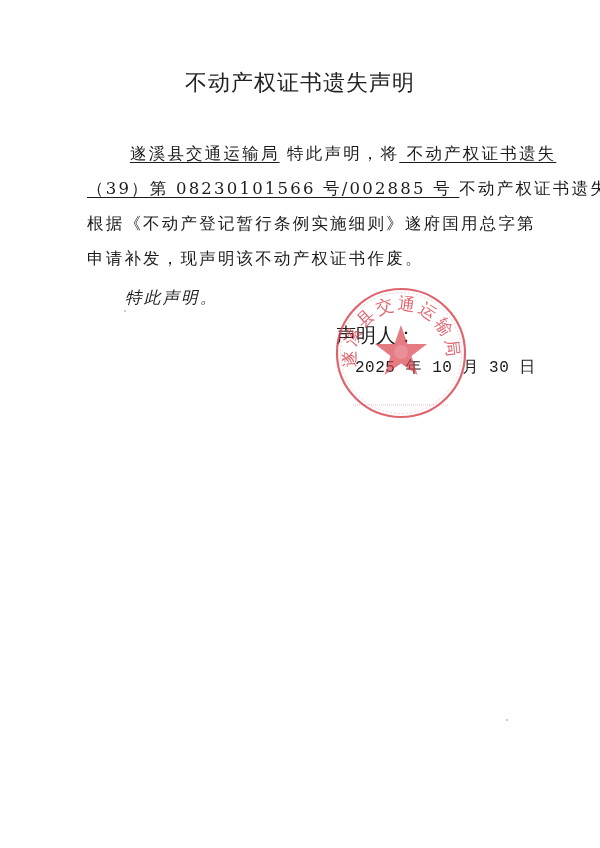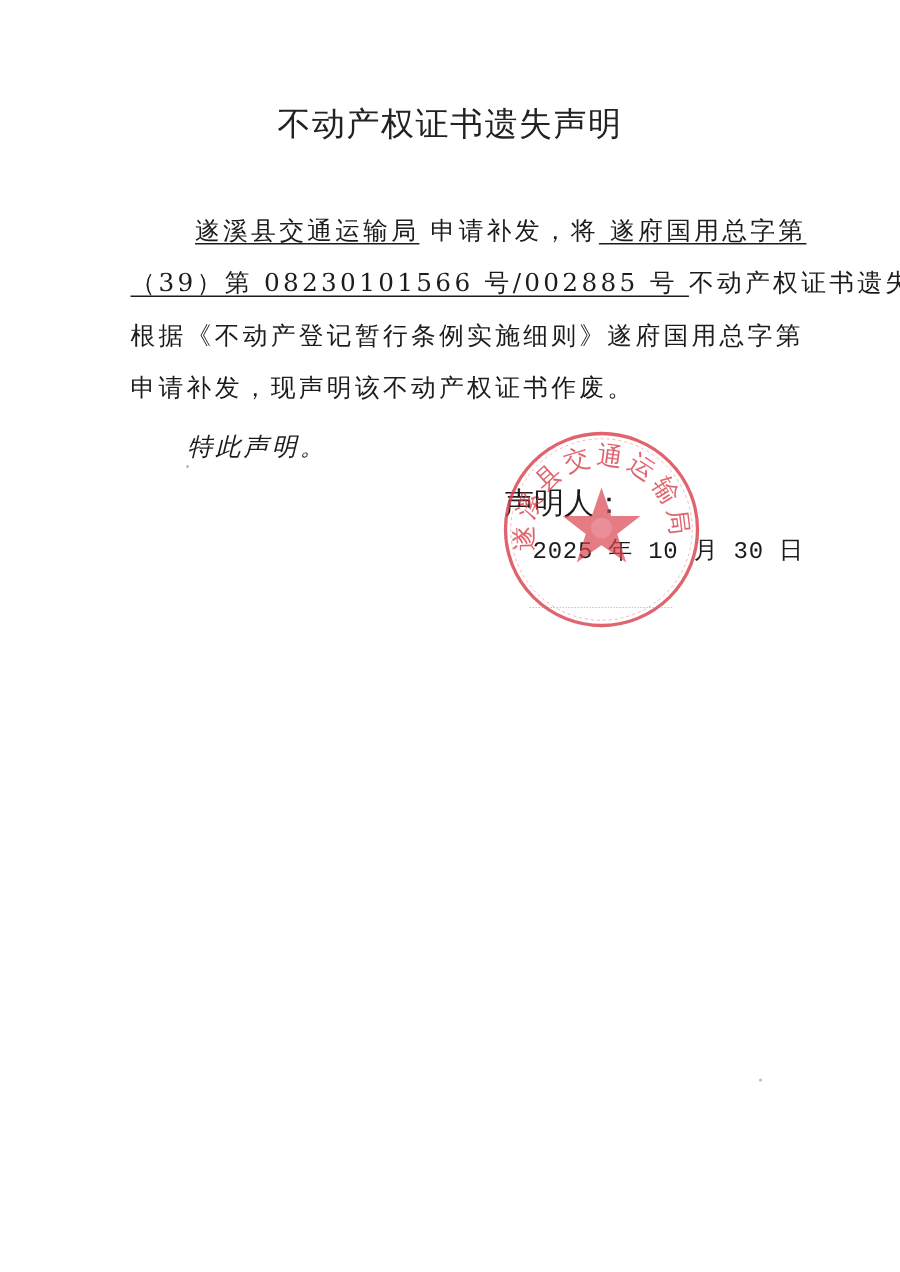--- a/index.html
+++ b/index.html
@@ -24,21 +24,21 @@
            opacity: 0.82; pointer-events: none; }
   .dot { position: absolute; width: 2px; height: 2px; background: #bbb; border-radius: 1px; }
 </style>
 </head>
 <body>
 
 <div>
 
   <div class="title">不动产权证书遗失声明</div>
 
-  <div class="line l1"><span class="u">遂溪县交通运输局</span><span> 申请补发，将</span><span class="u"> 遂府国用总字第</span></div>
+  <div class="line l1"><span class="u">遂溪县交通运输局</span><span> 特此声明，将</span><span class="u"> 不动产权证书遗失</span></div>
 
   <div class="line l2"><span class="u">（39）第 08230101566 号/002885 号  </span><span>不动产权证书遗失，</span></div>
 
   <div class="line l3">根据《不动产登记暂行条例实施细则》遂府国用总字第</div>
 
   <div class="line l4">申请补发，现声明该不动产权证书作废。</div>
 
   <div class="line l5">特此声明。</div>
 
   <div class="sign">声明人：</div>

